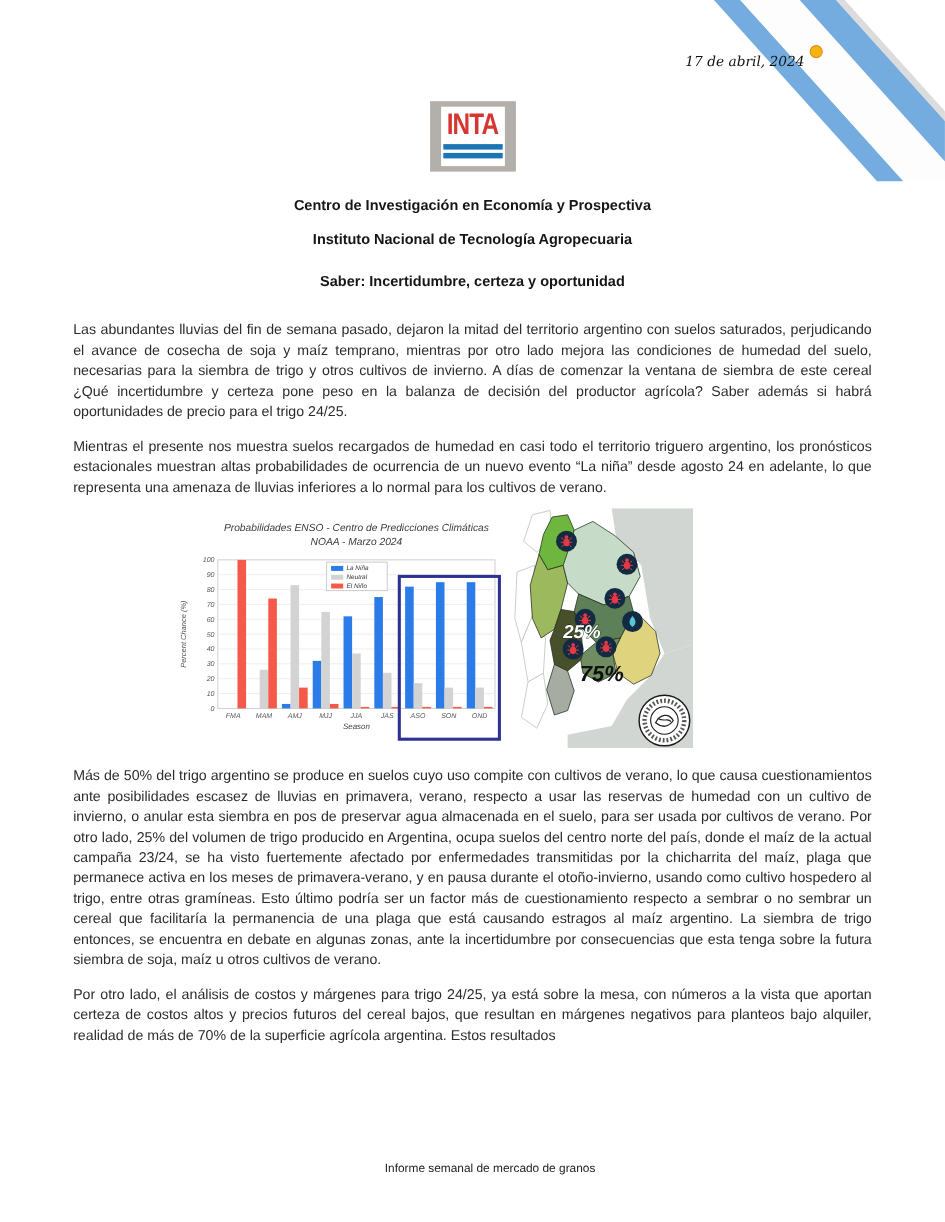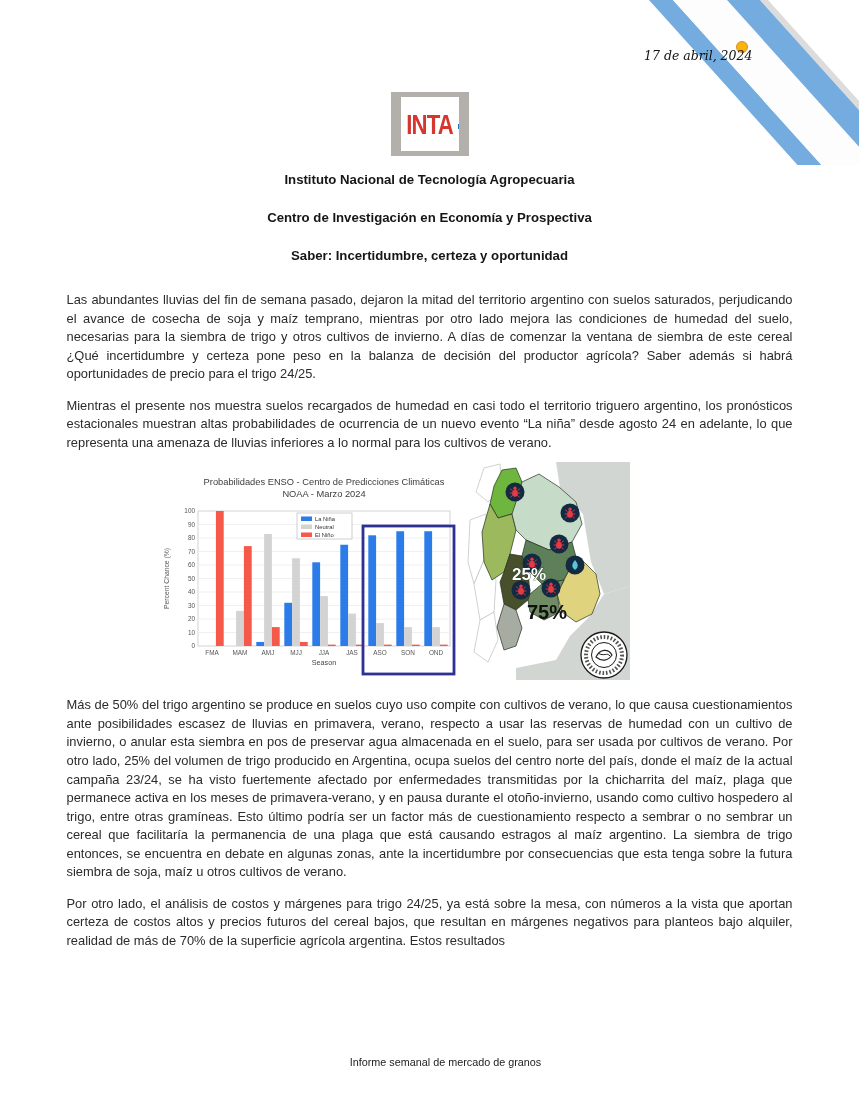--- a/index.html
+++ b/index.html
@@ -1,40 +1,40 @@
 <!DOCTYPE html>
 <html><head>
 <meta charset="utf-8">
 <style>
   html,body{margin:0;padding:0;background:#ffffff;}
   .page{position:relative;width:859px;height:1111px;background:#ffffff;overflow:hidden;
         font-family:"Liberation Sans",sans-serif;color:#2b2b2b;}
   
   .ribbon{position:absolute;top:0;right:0;width:262px;height:165px;}
   
-  .date{position:absolute;left:644px;top:48px;font-family:"DejaVu Serif",serif;
+  .date{position:absolute;left:623px;top:48px;font-family:"DejaVu Serif",serif;
         font-style:italic;font-size:12.5px;color:#111;}
   
   .logo-wrap{display:flex;justify-content:center;padding-top:92px;}
   .logo{width:78px;height:64px;background:#b3afab;display:flex;align-items:center;justify-content:center;}
-  .logo-inner{width:58px;height:53px;background:#ffffff;display:flex;align-items:center;padding-top:1px;}
+  .logo-inner{width:58px;height:53px;background:#ffffff;display:flex;flex-direction:column;align-items:center;padding-top:1px;}
   .logo-text{color:#d6362f;font-weight:bold;font-size:27px;line-height:30px;letter-spacing:-1px;
              transform:scaleX(0.82);font-family:"Liberation Sans",sans-serif;}
   .logo-bar{width:54px;height:5px;background:#1c75b5;margin-top:3px;}
   
   .h{ text-align:center;font-weight:bold;font-size:13.2px;color:#161616;margin:0;}
   .h1{margin-top:16px;}
   .h2{margin-top:23px;}
   .h3{margin-top:23px;}
   
   .content{width:726px;margin:0 auto;}
   .content p{font-size:12.9px;line-height:18.55px;text-align:justify;margin:0;margin-top:13px;color:#2b2b2b;}
   .content p.first{margin-top:28px;}
   
-  .figure-row{display:flex;align-items:center;margin-top:10px;margin-left:93px;}
+  .figure-row{display:flex;align-items:flex-start;margin-top:10px;margin-left:93px;font-style:italic;}
   .chart-box{margin-top:3px;}
   .map-box{margin-left:6px;}
   
   .footer{position:absolute;top:1056px;left:16px;width:100%;text-align:center;font-size:10.8px;color:#222;}
   svg text{font-family:"Liberation Sans",sans-serif;}
 </style>
 </head>
 <body>
 
 <div class="page">
@@ -52,22 +52,22 @@
   <div class="logo-wrap">
     <div class="logo">
       <div class="logo-inner">
         <div class="logo-text">INTA</div>
         <div class="logo-bar"></div>
         <div class="logo-bar"></div>
       </div>
     </div>
   </div>
 
+  <p class="h h2">Centro de Investigación en Economía y Prospectiva</p>
   <p class="h h1">Instituto Nacional de Tecnología Agropecuaria</p>
-  <p class="h h2">Centro de Investigación en Economía y Prospectiva</p>
   <p class="h h3">Saber: Incertidumbre, certeza y oportunidad</p>
 
   <div class="content">
     <p class="first">Las abundantes lluvias del fin de semana pasado, dejaron la mitad del territorio argentino con suelos saturados, perjudicando el avance de cosecha de soja y maíz temprano, mientras por otro lado mejora las condiciones de humedad del suelo, necesarias para la siembra de trigo y otros cultivos de invierno. A días de comenzar la ventana de siembra de este cereal ¿Qué incertidumbre y certeza pone peso en la balanza de decisión del productor agrícola? Saber además si habrá oportunidades de precio para el trigo 24/25.</p>
     <p>Mientras el presente nos muestra suelos recargados de humedad en casi todo el territorio triguero argentino, los pronósticos estacionales muestran altas probabilidades de ocurrencia de un nuevo evento “La niña” desde agosto 24 en adelante, lo que representa una amenaza de lluvias inferiores a lo normal para los cultivos de verano.</p>
 
     <div class="figure-row">
       <svg id="enso-chart" class="chart-box" width="298" height="212" viewBox="0 0 298 212">
           <text x="164" y="18" text-anchor="middle" font-size="9.3" fill="#3c3c3c">Probabilidades ENSO - Centro de Predicciones Climáticas</text>
           <text x="164" y="30" text-anchor="middle" font-size="9.3" fill="#3c3c3c">NOAA - Marzo 2024</text>

